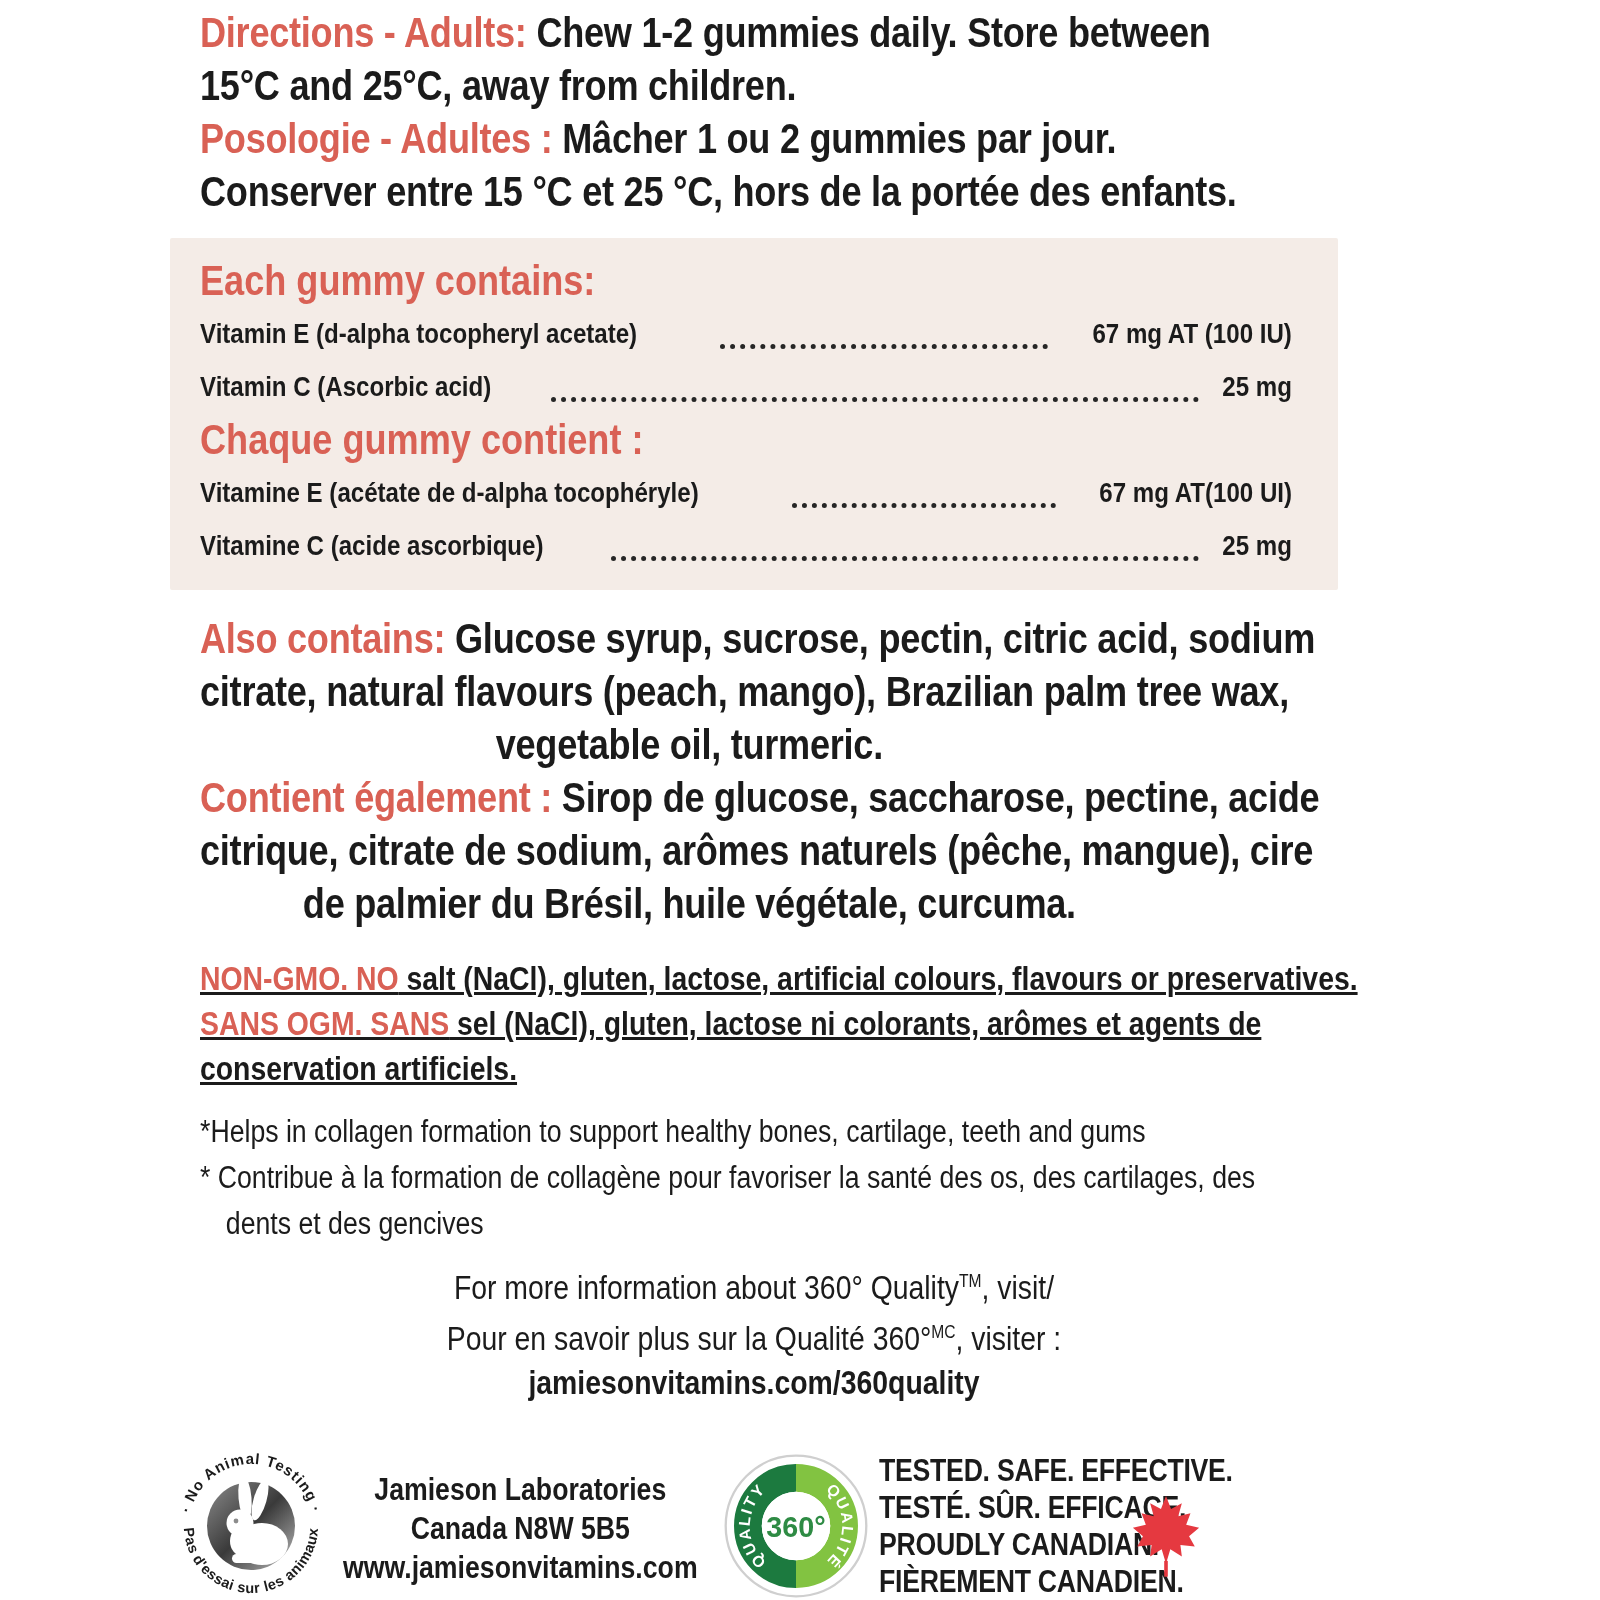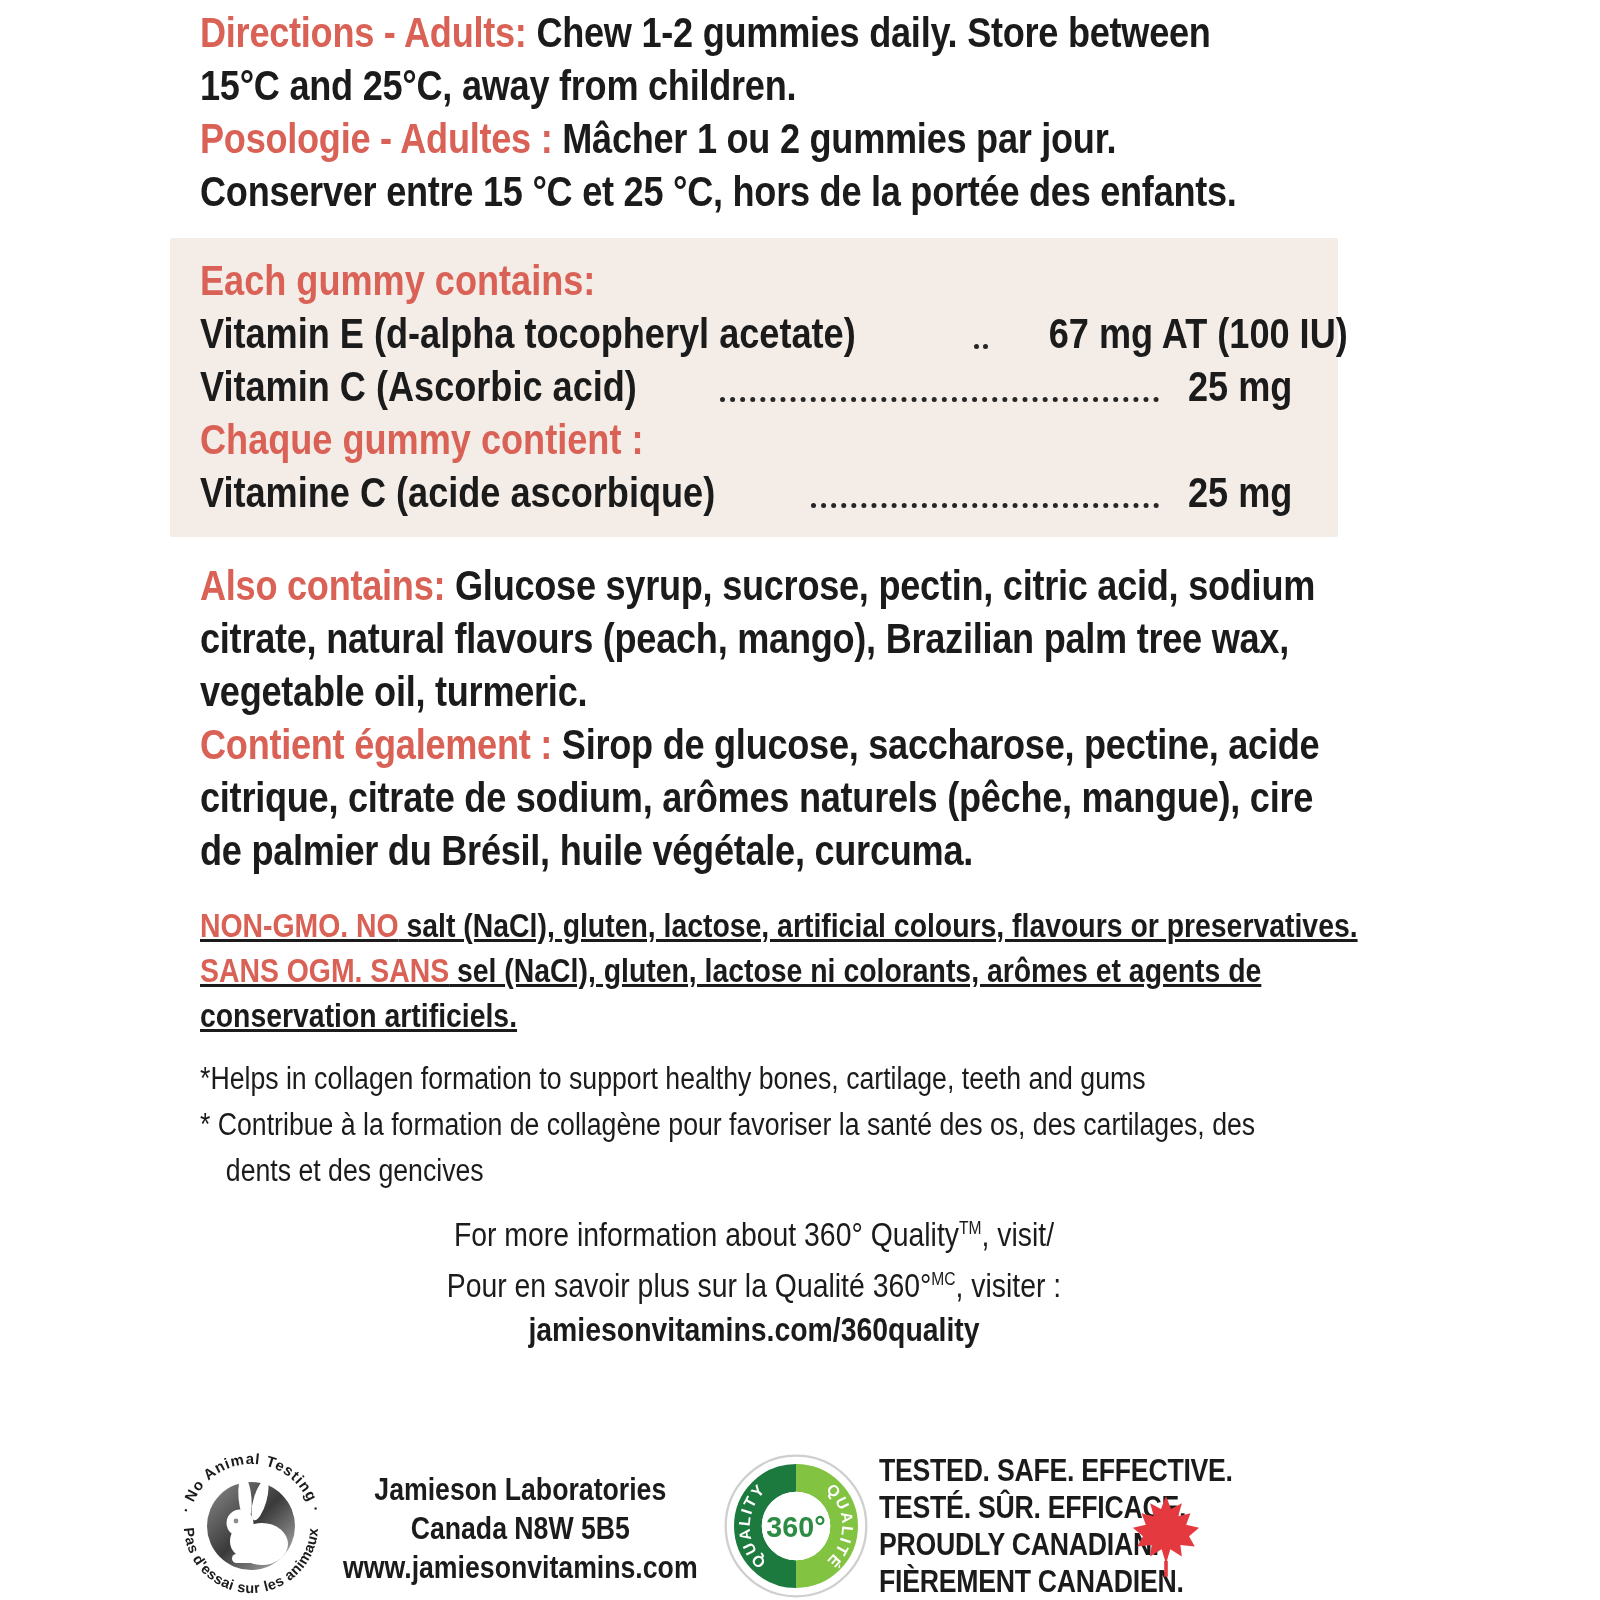--- a/index.html
+++ b/index.html
@@ -12,25 +12,25 @@
   
   .ln{display:block;white-space:nowrap;transform:scaleX(0.86);transform-origin:0 50%;}
   .big .ln{font-size:42px;line-height:53px;font-weight:bold;letter-spacing:-0.3px;}
   .red{color:#d96155;}
   .lead{font-weight:bold;}
   section{margin:0;}
   .supplement-box{
     background:#f4ece7;margin-top:20px;padding:16px 46px 18px 30px;border-radius:2px;
   }
   .supplement-box .ln{font-size:42px;line-height:53px;font-weight:bold;}
-  .dotrow{display:flex;align-items:baseline;height:53px;font-size:42px;font-weight:bold;line-height:53px;}
+  .dotrow{display:flex;align-items:baseline;height:53px;font-size:28px;font-weight:bold;line-height:53px;}
   .dotrow .name{white-space:nowrap;display:inline-block;transform:scaleX(0.86);transform-origin:0 50%;}
   .dotrow .dots{flex:1 1 auto;min-width:14px;margin:0 12px;border-bottom:5px dotted #262626;align-self:flex-end;margin-bottom:11px;height:0;}
   .dotrow .val{white-space:nowrap;display:inline-block;transform:scaleX(0.86);transform-origin:100% 50%;}
-  .also{margin-top:22px;}
+  .also{margin-top:22px;text-align:center;}
   .claims{margin-top:26px;text-decoration:underline;}
   .claims .ln{font-size:33px;line-height:45px;font-weight:bold;}
   .footnotes{margin-top:18px;}
   .footnotes .ln{font-size:31px;line-height:46px;font-weight:normal;}
   .fn-indent{padding-left:30px;}
   .info{margin-top:12px;text-align:center;}
   .info .ln{font-size:33px;line-height:44px;transform-origin:50% 50%;font-weight:normal;}
   .info .url{font-weight:bold;}
   .sup{font-size:55%;vertical-align:super;letter-spacing:0;}
   
@@ -65,20 +65,25 @@
         <span class="name">Vitamin E (d-alpha tocopheryl acetate)</span>
         <span class="dots"></span>
         <span class="val">67 mg AT (100 IU)</span>
       </div>
       <div class="dotrow">
         <span class="name">Vitamin C (Ascorbic acid)</span>
         <span class="dots"></span>
         <span class="val">25 mg</span>
       </div>
       <span class="ln red">Chaque gummy contient :</span>
+      <div class="dotrow">
+        <span class="name">Vitamine E (acétate de d-alpha tocophéryle)</span>
+        <span class="dots"></span>
+        <span class="val">67 mg AT(100 UI)</span>
+      </div>
       <div class="dotrow">
         <span class="name">Vitamine C (acide ascorbique)</span>
         <span class="dots"></span>
         <span class="val">25 mg</span>
       </div>
     </section>
 
     <section class="big indent also">
       <span class="ln"><span class="red lead">Also contains:</span><span> Glucose syrup, sucrose, pectin, citric acid, sodium</span></span>
       <span class="ln">citrate, natural flavours (peach, mango), Brazilian palm tree wax,</span>

